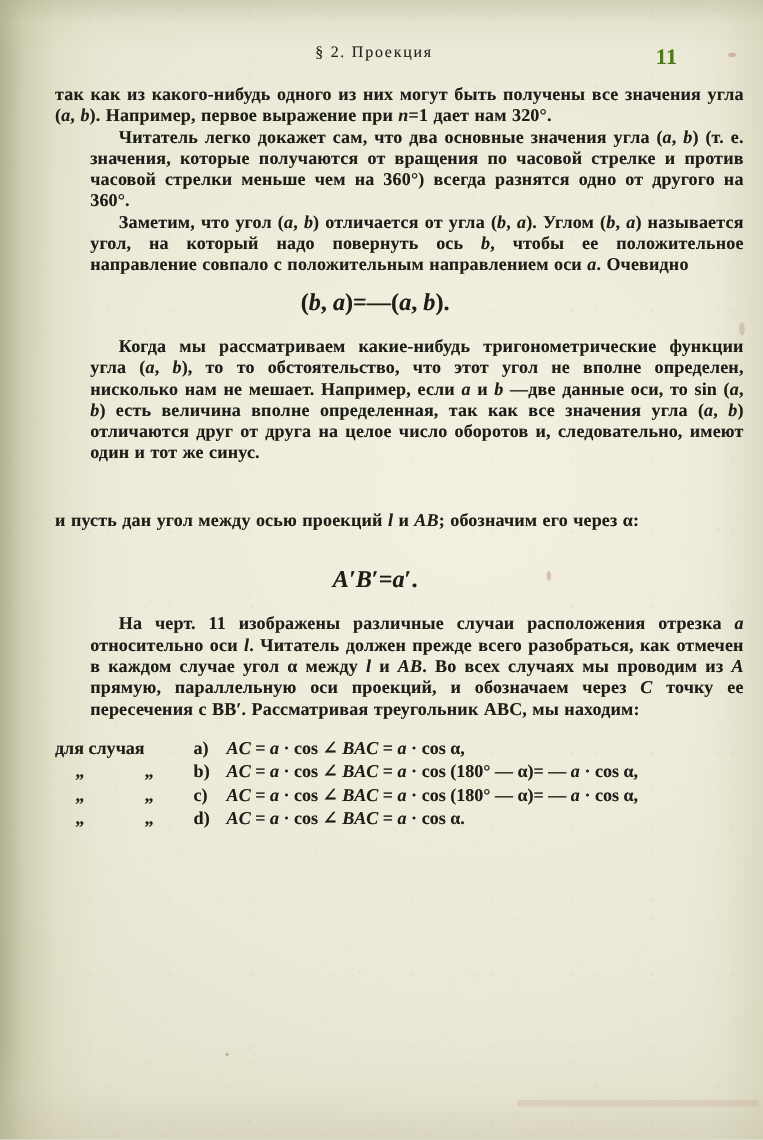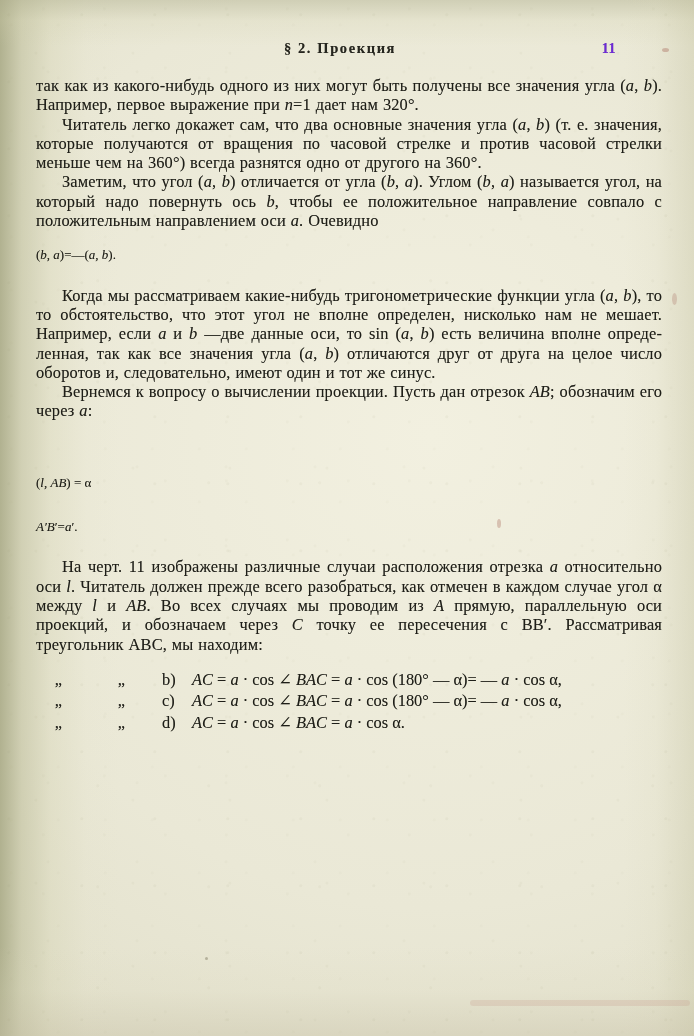--- a/index.html
+++ b/index.html
@@ -91,57 +91,58 @@
     left: 0;
     width: 626px;
     height: 22px;
   }
   .head-title {
     position: absolute;
     left: 0; right: 0;
     text-align: center;
     font-size: 14.5px;
     letter-spacing: 1.6px;
-    font-weight: 700;
+    font-weight: 400;
     color: #26261f;
     margin-left: -14px;
   }
   .head-pageno {
     position: absolute;
     right: 44px;
     top: 1px;
-    font-size: 14px;
+    font-size: 20px;
     font-weight: 700;
-    color: #6d28d9;
+    color: #4d7c0f;
     letter-spacing: .5px;
   }
   
   .body-block {
     position: absolute;
     top: 76px;
-    left: 2px;
+    left: 16px;
     width: 626px;
+    font-weight: bold;
   }
   p.para {
     margin: 0;
     font-size: 16.4px;
     line-height: 19.3px;
     text-align: justify;
     text-justify: inter-word;
     color: #1e1e18;
     letter-spacing: .15px;
     word-spacing: .6px;
     text-indent: 0;
   }
-  p.indent { text-indent: 26px; }
+  p.indent { text-indent: 26px; margin-left: 32px; }
   .formula {
     margin: 0;
-    font-size: 13px;
+    font-size: 22px;
     line-height: 19.3px;
-    text-align: left;
+    text-align: center;
     color: #1e1e18;
     padding-right: 44px;
   }
   .gap-sm { height: 10px; }
   .gap-md { height: 15px; }
   .gap-lg { height: 21px; }
   i.mathit {
     font-style: italic;
     font-family: "Liberation Serif", "DejaVu Serif", serif;
   }
@@ -197,41 +198,45 @@
 
 
       <p class="para indent">Заметим, что  угол  (<i class="mathit">a</i>, <i class="mathit">b</i>)  отличается  от угла  (<i class="mathit">b</i>, <i class="mathit">a</i>).  Углом (<i class="mathit">b</i>, <i class="mathit">a</i>) называется угол, на который надо повернуть ось <i class="mathit">b</i>, чтобы ее положительное  направление  совпало  с положительным на­правлением оси <i class="mathit">a</i>. Очевидно</p>
 
       <div class="gap-md"></div>
       <p class="formula">(<i class="mathit">b</i>, <i class="mathit">a</i>)=—(<i class="mathit">a</i>, <i class="mathit">b</i>).</p>
       <div class="gap-lg"></div>
 
       <p class="para indent">Когда мы рассматриваем какие-нибудь тригонометрические функции  угла  (<i class="mathit">a</i>,  <i class="mathit">b</i>),  то  то обстоятельство,  что  этот  угол не вполне определен, нисколько нам не мешает. Например, если <i class="mathit">a</i> и <i class="mathit">b</i> —две данные оси, то sin (<i class="mathit">a</i>, <i class="mathit">b</i>) есть величина вполне опреде­ленная, так как все значения угла (<i class="mathit">a</i>, <i class="mathit">b</i>) отличаются друг от друга на целое число оборотов и, следовательно, имеют один и тот же синус.</p>
 
-      <p class="para indent">Вернемся к вопросу о вычислении проекции. Пусть дан от­резок <i class="mathit">AB</i>; обозначим его через <i class="mathit">a</i>:</p>
-
-      <div class="gap-lg"></div>
-      <div class="gap-lg"></div>
-
+
+      <div class="gap-lg"></div>
+      <div class="gap-lg"></div>
+
+      <p class="para">и пусть дан угол между осью проекций <i class="mathit">l</i> и <i class="mathit">AB</i>; обозначим его через α:</p>
 
       <div class="gap-sm"></div>
-      <p class="formula">(<i class="mathit">l</i>, <i class="mathit">AB</i>) = α</p>
       <div class="gap-md"></div>
 
 
       <div class="gap-sm"></div>
       <p class="formula"><i class="mathit"><i class="mathit">A</i>′</i><i class="mathit">B</i>′=<i class="mathit">a</i>′.</p>
       <div class="gap-lg"></div>
 
       <p class="para indent">На черт. 11 изображены различные случаи расположения отрезка <i class="mathit">a</i> относительно оси <i class="mathit">l</i>. Читатель должен прежде всего разобраться, как отмечен в каждом случае угол α между <i class="mathit">l</i> и <i class="mathit">AB</i>. Во всех случаях мы проводим из <i class="mathit">A</i> прямую, параллельную оси проекций, и обозначаем через <i class="mathit">C</i> точку ее пересечения с BB′. Рассматривая треугольник ABC, мы находим:</p>
 
       <div class="gap-md"></div>
 
       <table class="cases">
         <tbody>
+            <tr>
+          <td class="case-lead">для случая</td>
+          <td class="case-letter">a)</td>
+          <td class="case-formula"><i class="mathit">AC</i> = <i class="mathit">a</i> · cos ∠ <i class="mathit">BAC</i> = <i class="mathit">a</i> ·  cos α,</td>
+        </tr>
         <tr>
           <td class="case-lead">
             <table style="width:100%;border-collapse:collapse;">
               <tbody>
                     <tr>
                 <td class="case-ditto1 ditto">„</td>
                 <td class="case-ditto2 ditto">„</td>
               </tr>
             </tbody>
                 </table>

